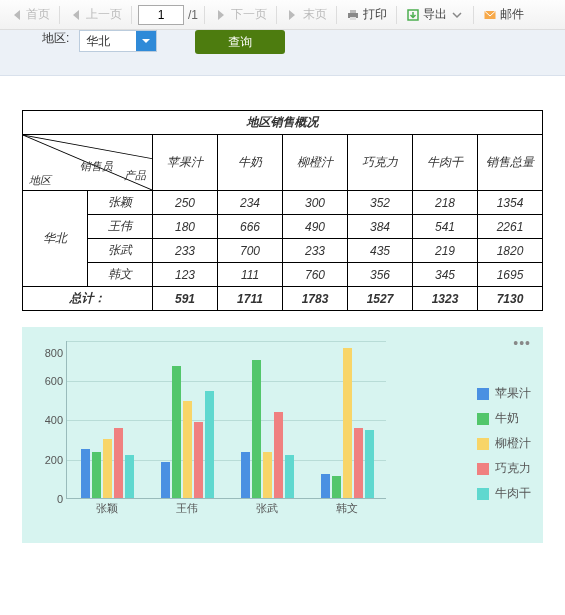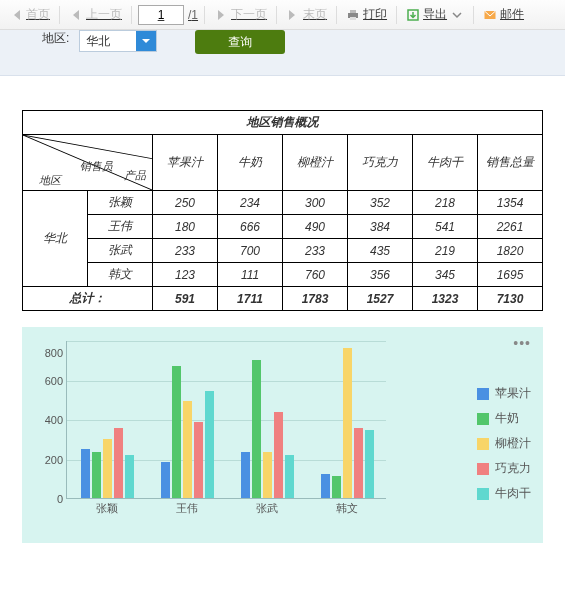--- a/index.html
+++ b/index.html
@@ -12,21 +12,20 @@
     width: 565px;
   }
   .toolbar {
     height: 30px;
     background: linear-gradient(#fdfdfd, #f2f2f2);
     border-bottom: 1px solid #ddd;
     display: flex;
     align-items: center;
     padding: 0 6px;
     gap: 4px;
-    text-decoration: underline;
   }
   .tb-item {
     display: flex;
     align-items: center;
     gap: 3px;
     color: #444;
     cursor: pointer;
     padding: 2px 3px;
     white-space: nowrap;
   }
@@ -302,21 +301,21 @@
           <td colspan="8" class="report-title">地区销售概况</td>
         </tr>
     <tr>
       <td colspan="2" class="diag-cell">
         <svg viewBox="0 0 100 56" preserveAspectRatio="none">
           <line x1="0" y1="0" x2="100" y2="56" stroke="#000" stroke-width="0.8"></line>
           <line x1="0" y1="0" x2="100" y2="24" stroke="#000" stroke-width="0.8"></line>
         </svg>
         <span class="diag-label" style="right:6px;top:1px;margin-top:32px;">产品</span>
         <span class="diag-label" style="left:44%;top:24px;">销售员</span>
-        <span class="diag-label" style="left:16px;bottom:2px;">地区</span>
+        <span class="diag-label" style="left:6px;bottom:2px;">地区</span>
       </td>
       <th>苹果汁</th>
       <th>牛奶</th>
       <th>柳橙汁</th>
       <th>巧克力</th>
       <th>牛肉干</th>
       <th class="bold">销售总量</th>
     </tr>
     <tr>
       <td rowspan="4">华北</td>

